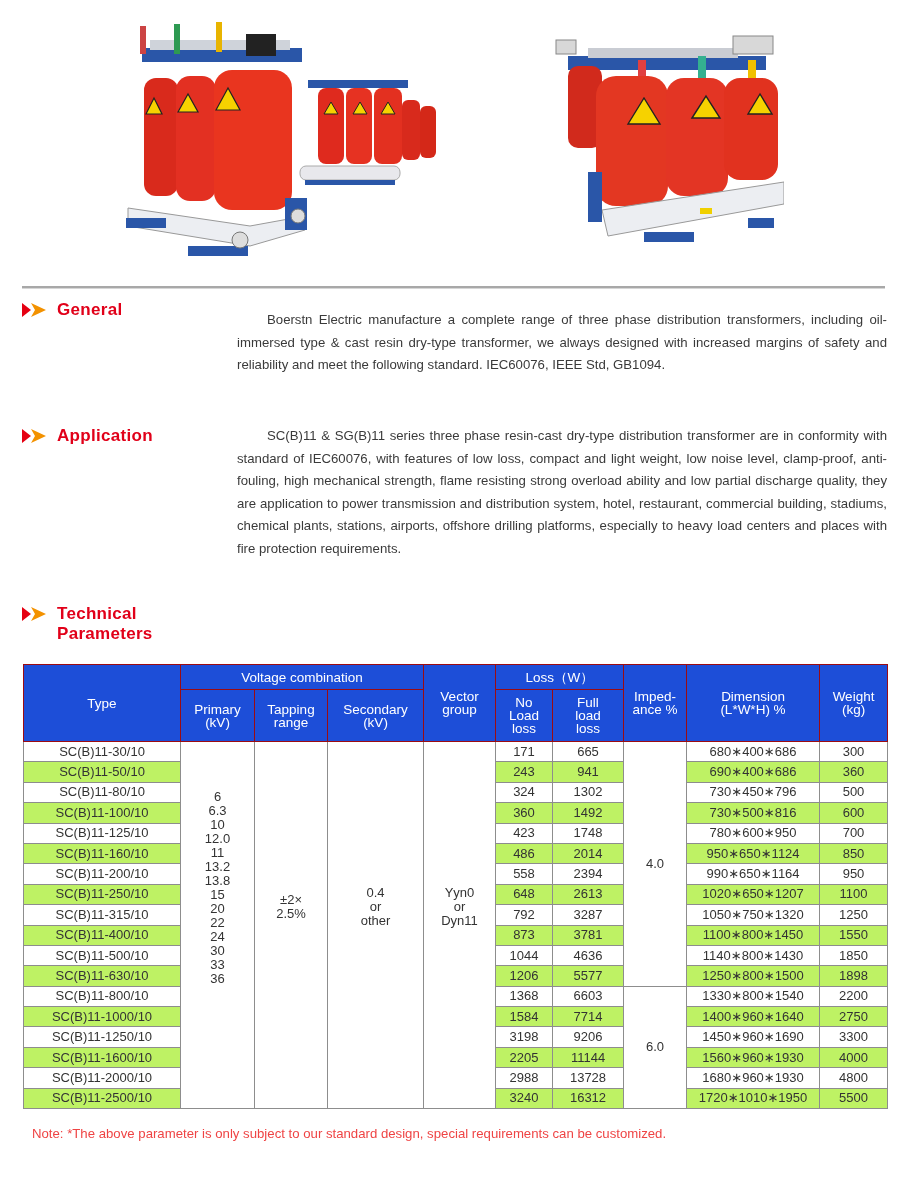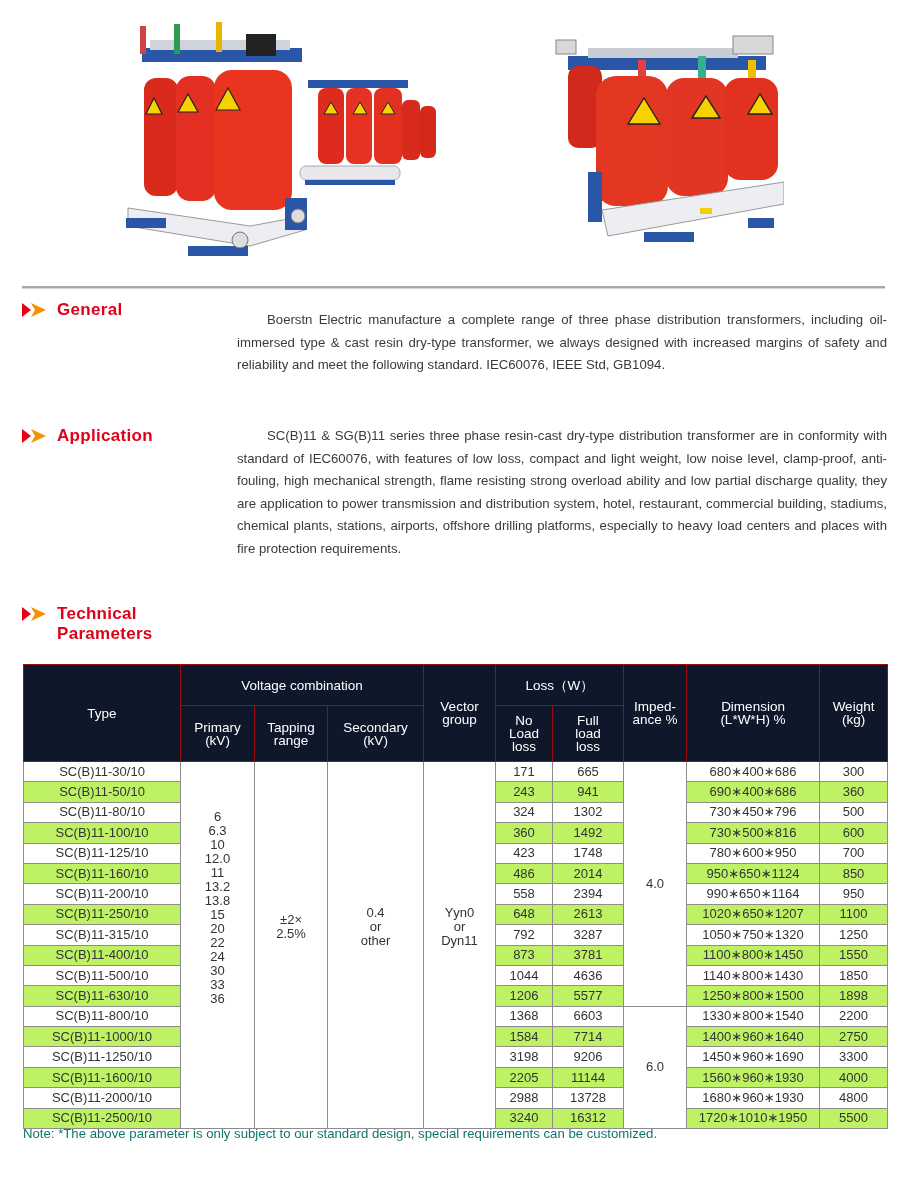--- a/index.html
+++ b/index.html
@@ -9,26 +9,26 @@
   #photo-left { left:100px; top:18px; width:360px; height:252px; }
   #photo-right { left:548px; top:22px; width:236px; height:226px; }
   .divider { position:absolute; left:22px; top:286px; width:863px; height:2px; background:#a8a8a8; border-bottom:1px solid #d6d6d6; }
 
   .sec-head { position:absolute; left:22px; display:flex; align-items:flex-start; }
   .sec-icon { width:26px; height:16px; margin-top:2px; margin-right:9px; }
   .sec-title { color:#e10019; font-weight:bold; font-size:17px; line-height:20px; letter-spacing:0.3px; }
   .sec-body { position:absolute; left:237px; width:650px; font-size:13.2px; line-height:22.6px; color:#3a3a3a; text-align:justify; text-indent:30px; }
 
   table.spec { position:absolute; left:23px; top:664px; width:864px; border-collapse:collapse; table-layout:fixed; font-size:13px; color:#333; }
-  table.spec th { background:#0f172a; color:#fff; font-weight:normal; border:1px solid #9b0b12; text-align:center; vertical-align:middle; line-height:13px; padding:8px 1px; font-size:13.5px; }
+  table.spec th { background:#1d4ed8; color:#fff; font-weight:normal; border:1px solid #9b0b12; text-align:center; vertical-align:middle; line-height:13px; padding:0 1px; font-size:13.5px; }
   table.spec th.top { height:24px; }
   table.spec td { border:1px solid #8d8d8d; text-align:center; vertical-align:middle; height:19.4px; padding:0; line-height:14px; }
   table.spec tr.alt td.zebra { background:#bef264; }
   td.merged { background:#fff; line-height:18.6px; }
-  .note { position:absolute; left:23px; top:1126px; font-size:13.2px; color:#0f766e; }
+  .note { position:absolute; left:32px; top:1126px; font-size:13.2px; color:#ef4444; }
 </style>
 </head>
 <body>
 
 <svg id="photo-left" class="photo" viewBox="0 0 360 252">
 
   <g>
     <rect x="208" y="62" width="100" height="8" fill="#2a56a8"></rect>
     <rect x="218" y="70" width="26" height="76" rx="8" fill="#df2a1e"></rect>
     <rect x="246" y="70" width="26" height="76" rx="8" fill="#e63222"></rect>

